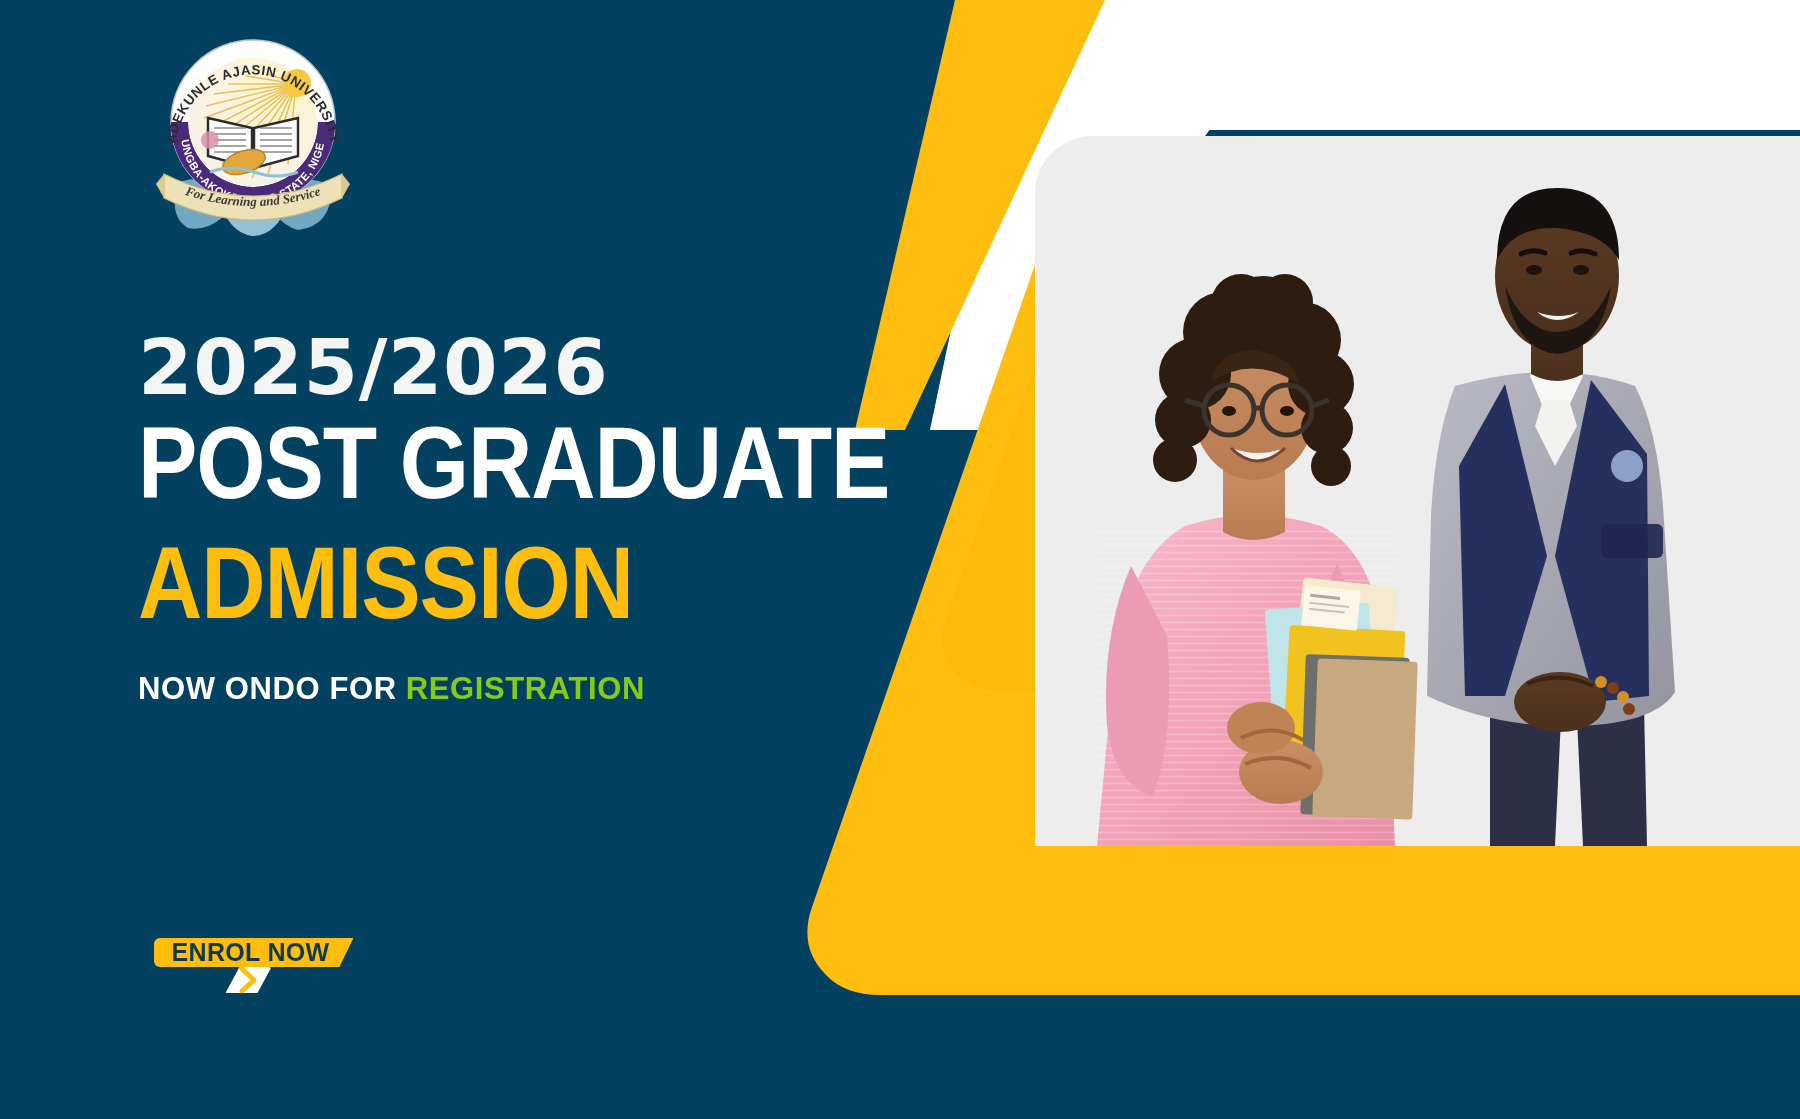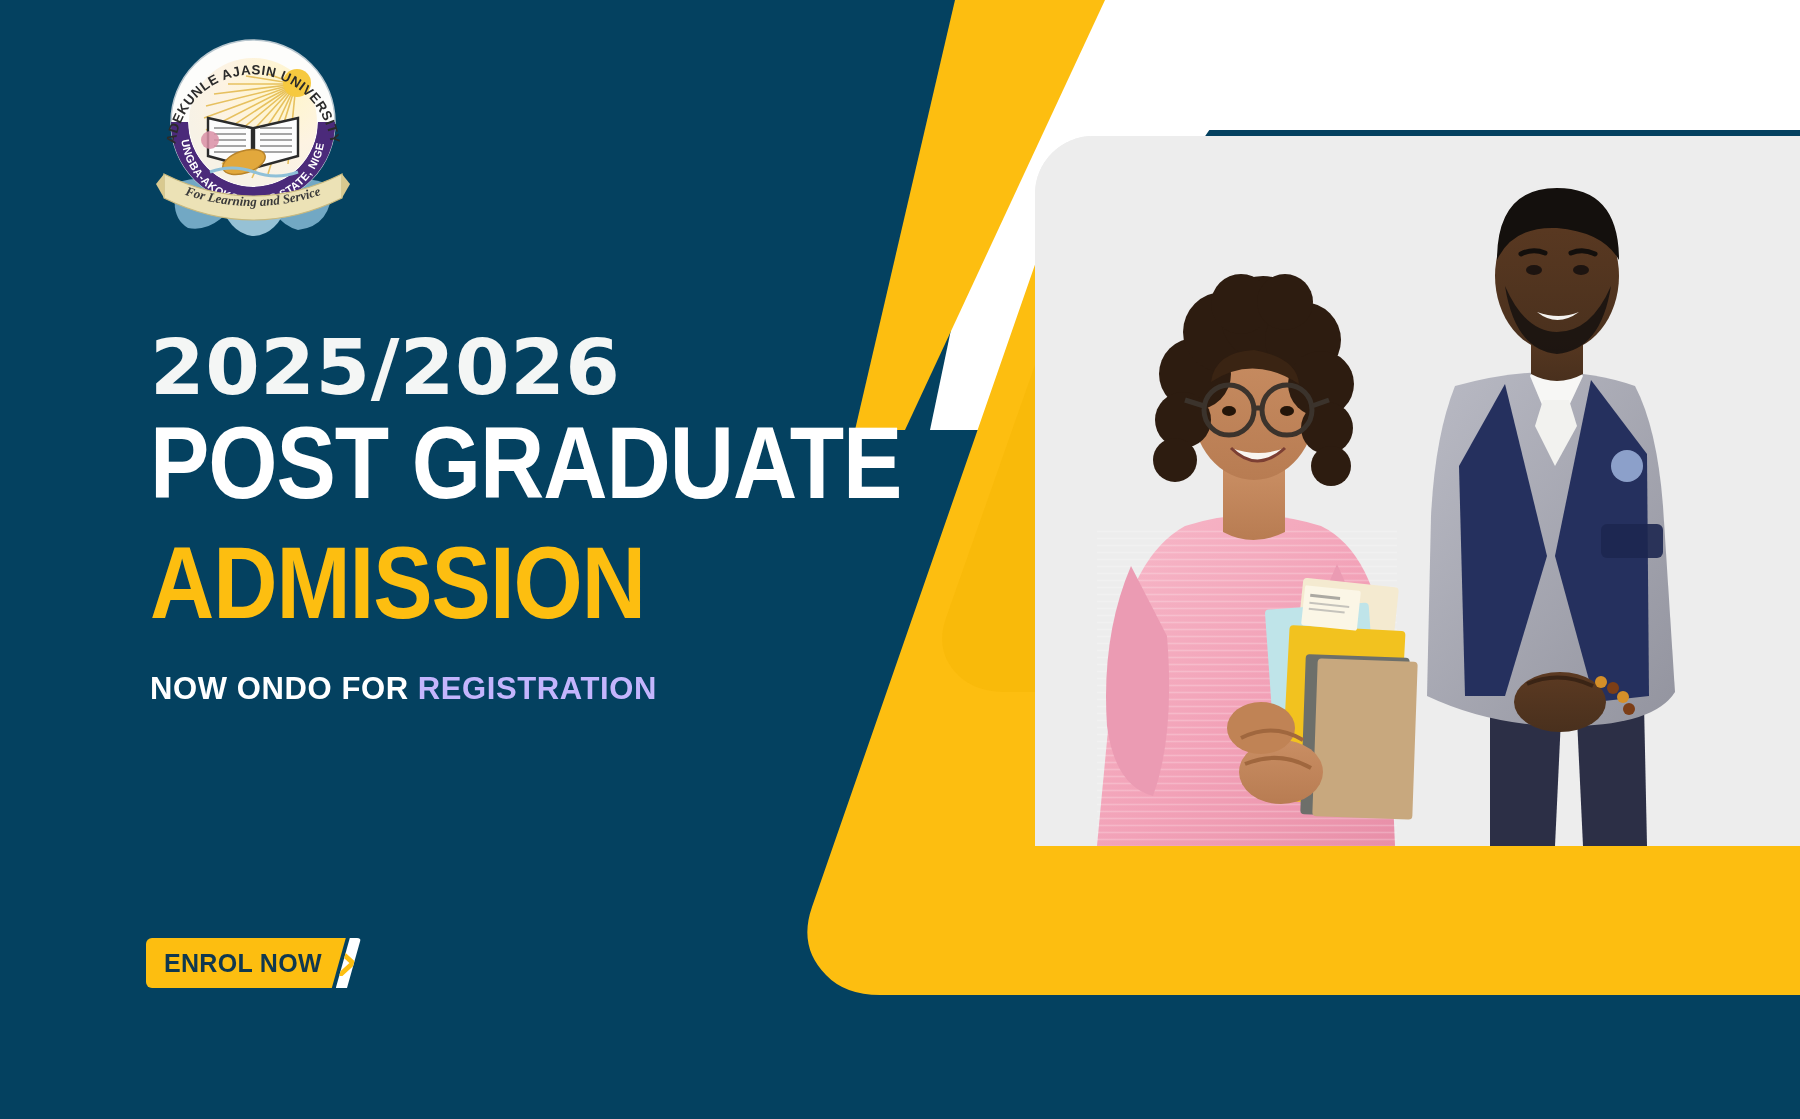--- a/index.html
+++ b/index.html
@@ -30,21 +30,21 @@
 
   
   .logo-wrap{
     position:absolute; left:148px; top:22px;
     width:210px; height:215px;
   }
   .logo-wrap svg{ display:block; width:210px; height:215px; }
 
   
   .copy{
-    position:absolute; left:150px; top:330px;
+    position:absolute; left:138px; top:330px;
     width:820px;
   }
   .yearline{
     font-family:"DejaVu Sans", sans-serif;
     font-weight:700;
     font-size:77px;
     letter-spacing:0.5px;
     color:#f4f6f5;
     line-height:0.98;
     transform:scaleX(1.02);
@@ -73,29 +73,30 @@
     transform-origin:left top;
   }
   .subline{
     margin-top:54px;
     font-family:"Liberation Sans", sans-serif;
     font-weight:700;
     font-size:31px;
     letter-spacing:0.6px;
     color:#ffffff;
   }
-  .subline .accent{ color:#c4b5fd; }
+  .subline .accent{ color:#84cc16; }
 
   
   .cta{
     position:absolute; left:146px; top:938px;
     height:50px; width:215px;
     display:flex; align-items:center;
     text-decoration:none;
     cursor:pointer;
+    flex-direction:column;
   }
   .cta-body{
     background:#fdbe10;
     height:50px;
     display:flex; align-items:center;
     padding:0 16px 0 18px;
     border-top-left-radius:6px;
     border-bottom-left-radius:6px;
     clip-path:polygon(0 0, 100% 0, calc(100% - 14px) 100%, 0 100%);
     padding-right:24px;

